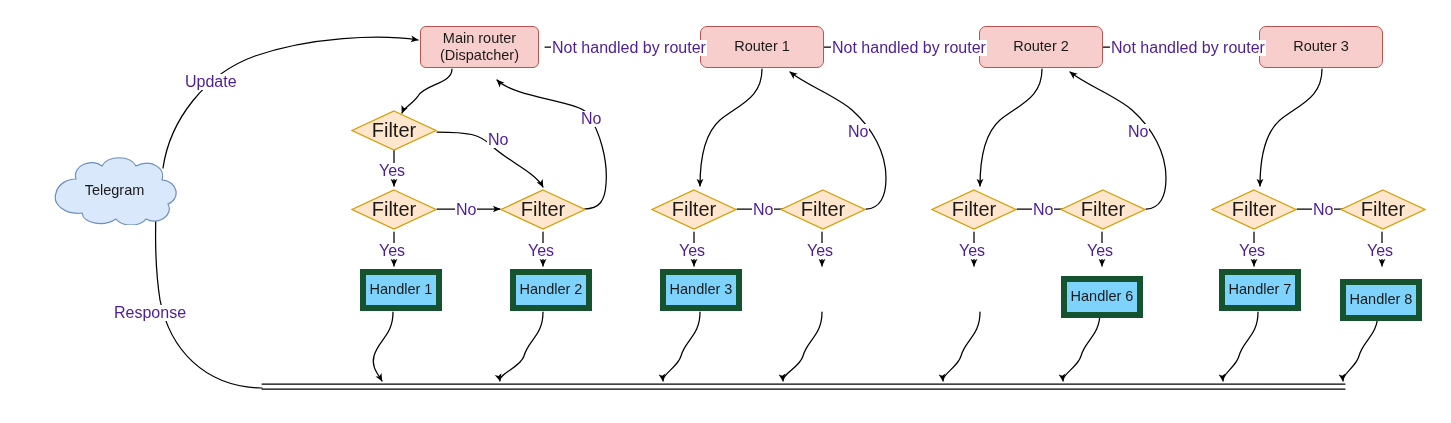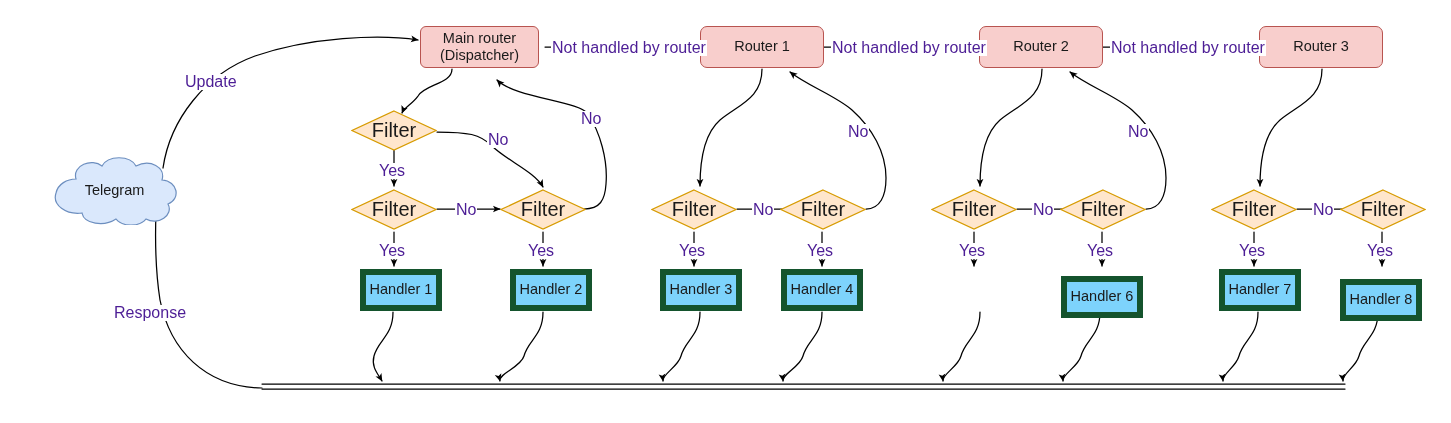--- a/index.html
+++ b/index.html
@@ -235,23 +235,20 @@
 
   <div class="node handler" style="left:360px;top:269px;width:82px;height:42px;">
     <span>Handler 1</span>
   </div>
   <div class="node handler" style="left:510px;top:269px;width:82px;height:42px;">
     <span>Handler 2</span>
   </div>
   <div class="node handler" style="left:660px;top:269px;width:82px;height:42px;">
     <span>Handler 3</span>
   </div>
-  <div class="node handler" style="left:781px;top:269px;width:82px;height:42px;">
-    <span>Handler 4</span>
-  </div>
   <div class="node handler" style="left:1061px;top:269px;width:82px;height:42px;margin-top:7px;">
     <span>Handler 6</span>
   </div>
   <div class="node handler" style="left:1219px;top:269px;width:82px;height:42px;">
     <span>Handler 7</span>
   </div>
   <div class="node handler" style="left:1340px;top:279px;width:82px;height:42px;">
     <span>Handler 8</span>
   </div>
 

